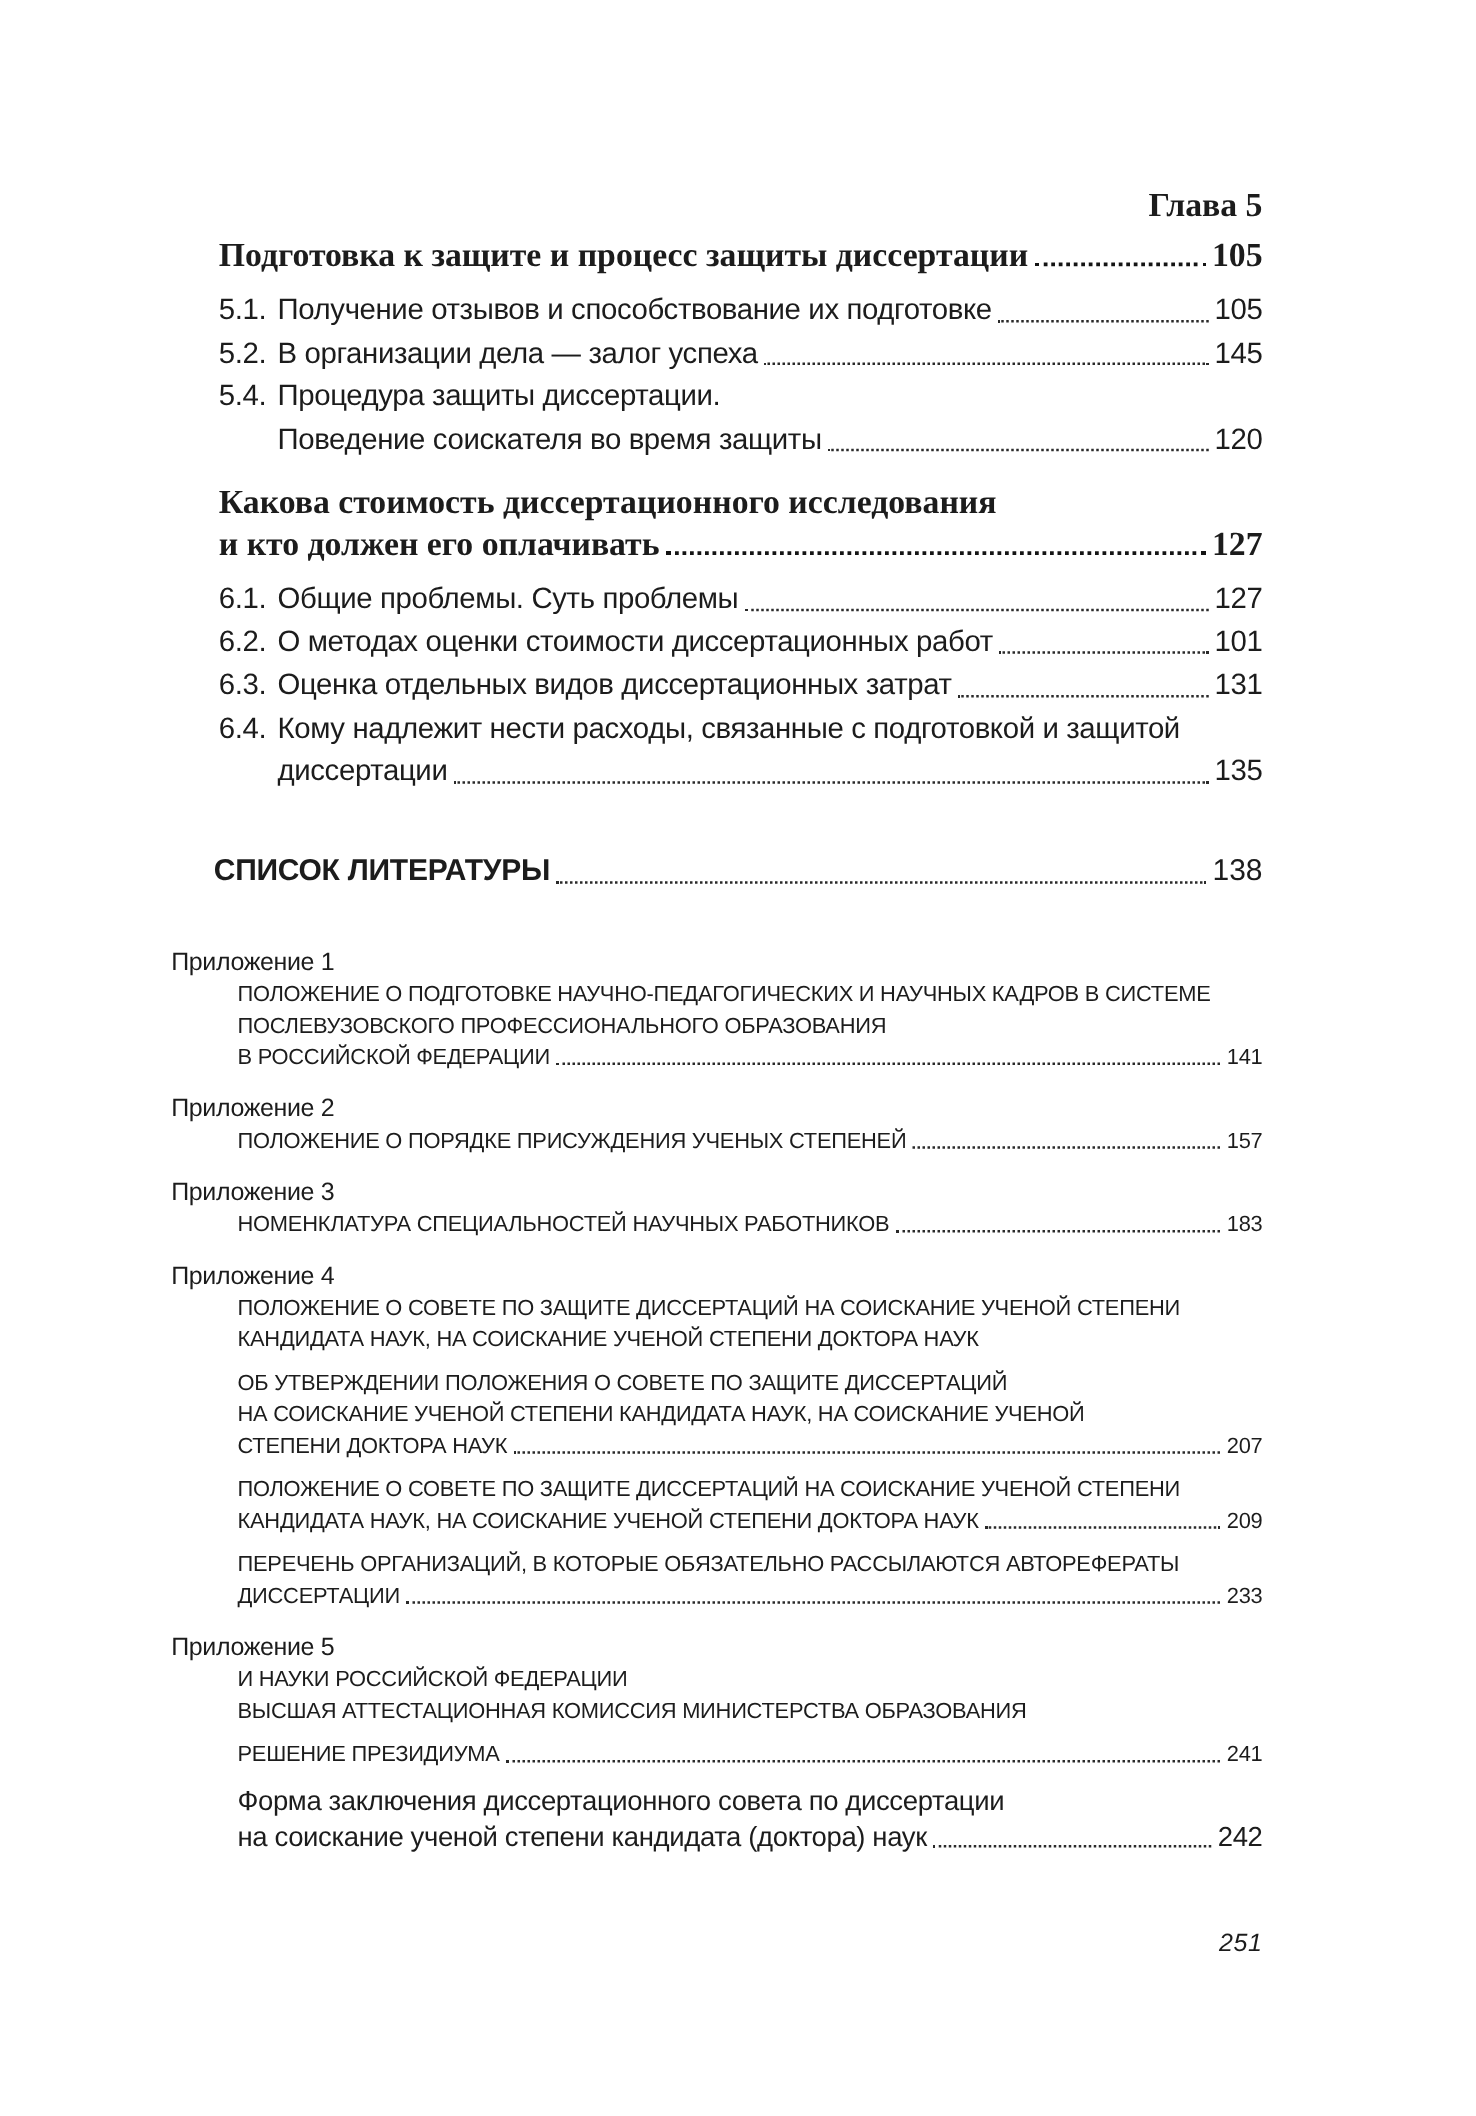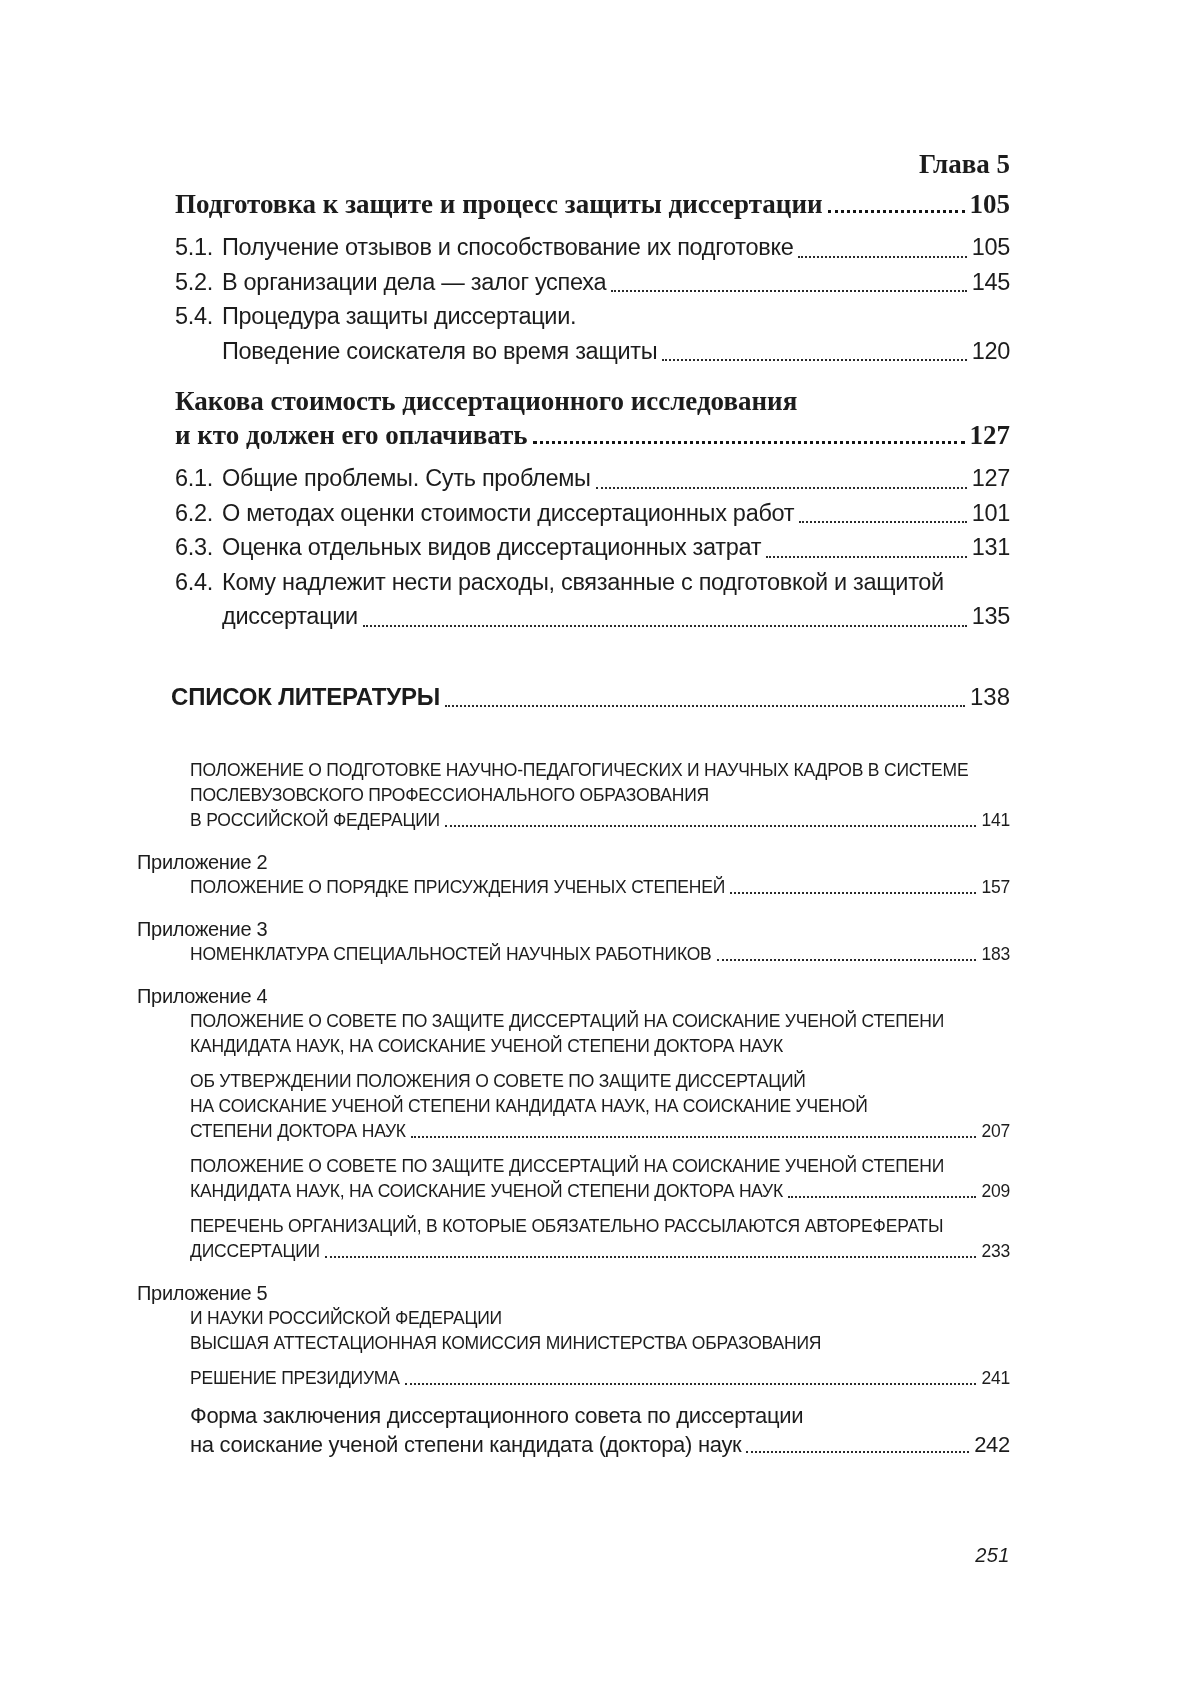--- a/index.html
+++ b/index.html
@@ -186,20 +186,21 @@
 
   <div class="row biblio-row">
     <span class="biblio-title">СПИСОК ЛИТЕРАТУРЫ</span>
     <span class="ldr"></span>
     <span>138</span>
   </div>
 
   <div class="appendices">
 
     <div>
+      <div class="app-label">Приложение 1</div>
       <div class="app-body">
         <div class="app-row">ПОЛОЖЕНИЕ О ПОДГОТОВКЕ НАУЧНО-ПЕДАГОГИЧЕСКИХ И НАУЧНЫХ КАДРОВ В СИСТЕМЕ</div>
         <div class="app-row">ПОСЛЕВУЗОВСКОГО ПРОФЕССИОНАЛЬНОГО ОБРАЗОВАНИЯ</div>
         <div class="row app-row">
           <span>В РОССИЙСКОЙ ФЕДЕРАЦИИ</span>
           <span class="ldr ldr-thin"></span>
           <span>141</span>
         </div>
       </div>
     </div>

